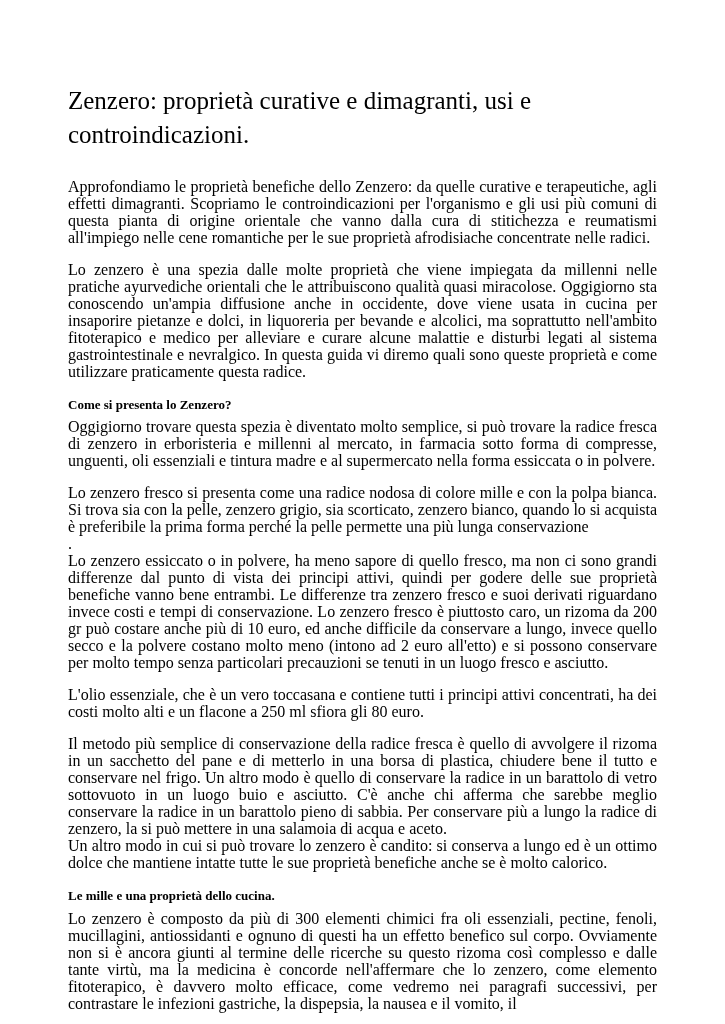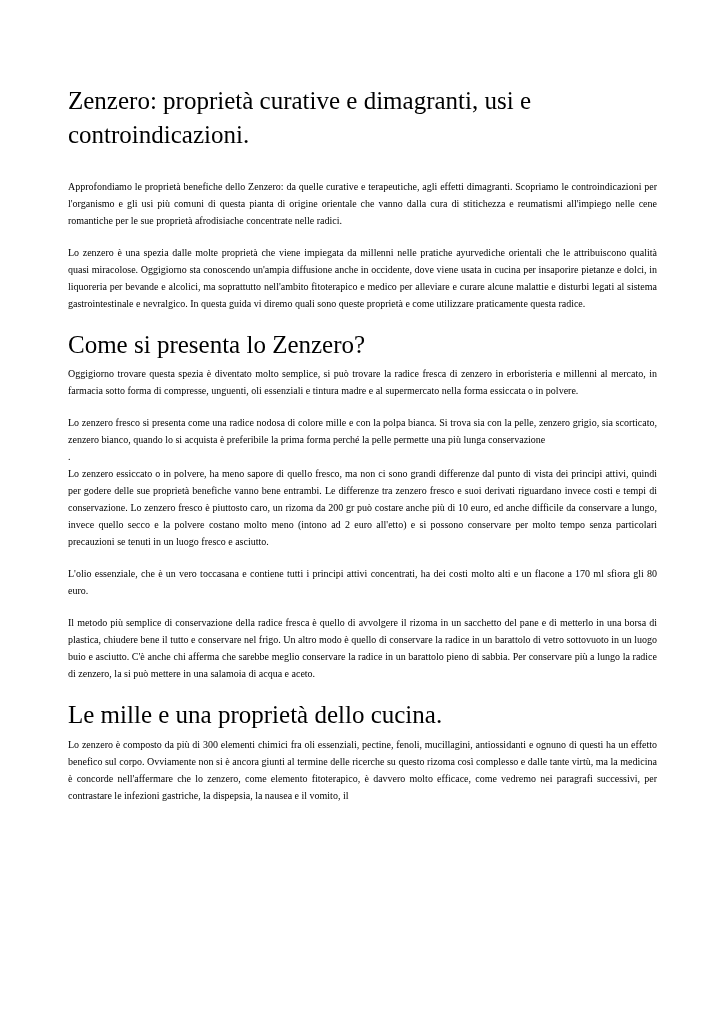--- a/index.html
+++ b/index.html
@@ -22,28 +22,28 @@
     font-family: "Liberation Serif", "DejaVu Serif", serif;
   }
   h1.doc-title {
     font-size: 25px;
     font-weight: normal;
     line-height: 1.36;
     margin: 0 0 26px 0;
     color: #000000;
   }
   h2.section-heading {
-    font-size: 25px;
-    font-weight: normal;
+    font-size: 13px;
+    font-weight: bold;
     line-height: 1.25;
     margin: 17px 0 5px 0;
     color: #000000;
   }
   p.para {
-    font-size: 10px;
+    font-size: 16px;
     line-height: 17px;
     text-align: justify;
     margin: 15px 0 0 0;
     color: #000000;
   }
   p.para.flush {
     margin-top: 0;
   }
   p.para.dot-line {
     margin: 0;
@@ -64,22 +64,23 @@
   <h2 class="section-heading">Come si presenta lo Zenzero?</h2>
 
   <p class="para flush">Oggigiorno trovare questa spezia è diventato molto semplice, si può trovare la radice fresca di zenzero in erboristeria e millenni al mercato, in farmacia sotto forma di compresse, unguenti, oli essenziali e tintura madre e al supermercato nella forma essiccata o in polvere.</p>
 
   <p class="para">Lo zenzero fresco si presenta come una radice nodosa di colore mille e con la polpa bianca. Si trova sia con la pelle, zenzero grigio, sia scorticato, zenzero bianco, quando lo si acquista è preferibile la prima forma perché la pelle permette una più lunga conservazione</p>
 
   <p class="para dot-line">.</p>
 
   <p class="para flush">Lo zenzero essiccato o in polvere, ha meno sapore di quello fresco, ma non ci sono grandi differenze dal punto di vista dei principi attivi, quindi per godere delle sue proprietà benefiche vanno bene entrambi. Le differenze tra zenzero fresco e suoi derivati riguardano invece costi e tempi di conservazione. Lo zenzero fresco è piuttosto caro, un rizoma da 200 gr può costare anche più di 10 euro, ed anche difficile da conservare a lungo, invece quello secco e la polvere costano molto meno (intono ad 2 euro all'etto) e si possono conservare per molto tempo senza particolari precauzioni se tenuti in un luogo fresco e asciutto.</p>
 
-  <p class="para">L'olio essenziale, che è un vero toccasana e contiene tutti i principi attivi concentrati, ha dei costi molto alti e un flacone a 170 ml sfiora gli 80 euro.</p>
+  <p class="para">L'olio essenziale, che è un vero toccasana e contiene tutti i principi attivi concentrati, ha dei costi molto alti e un flacone a 250 ml sfiora gli 80 euro.</p>
 
   <p class="para">Il metodo più semplice di conservazione della radice fresca è quello di avvolgere il rizoma in un sacchetto del pane e di metterlo in una borsa di plastica, chiudere bene il tutto e conservare nel frigo. Un altro modo è quello di conservare la radice in un barattolo di vetro sottovuoto in un luogo buio e asciutto. C'è anche chi afferma che sarebbe meglio conservare la radice in un barattolo pieno di sabbia. Per conservare più a lungo la radice di zenzero, la si può mettere in una salamoia di acqua e aceto.</p>
 
+  <p class="para flush">Un altro modo in cui si può trovare lo zenzero è candito: si conserva a lungo ed è un ottimo dolce che mantiene intatte tutte le sue proprietà benefiche anche se è molto calorico.</p>
 
   <h2 class="section-heading">Le mille e una proprietà dello cucina.</h2>
 
   <p class="para flush">Lo zenzero è composto da più di 300 elementi chimici fra oli essenziali, pectine, fenoli, mucillagini, antiossidanti e ognuno di questi ha un effetto benefico sul corpo. Ovviamente non si è ancora giunti al termine delle ricerche su questo rizoma così complesso e dalle tante virtù, ma la medicina è concorde nell'affermare che lo zenzero, come elemento fitoterapico, è davvero molto efficace, come vedremo nei paragrafi successivi, per contrastare le infezioni gastriche, la dispepsia, la nausea e il vomito, il</p>
 
 </main>
 
 </body></html>

